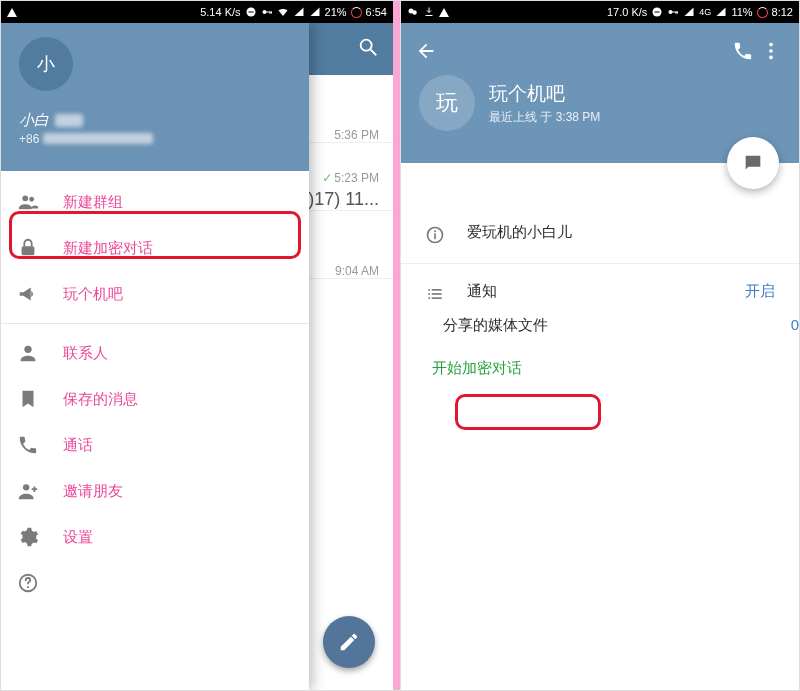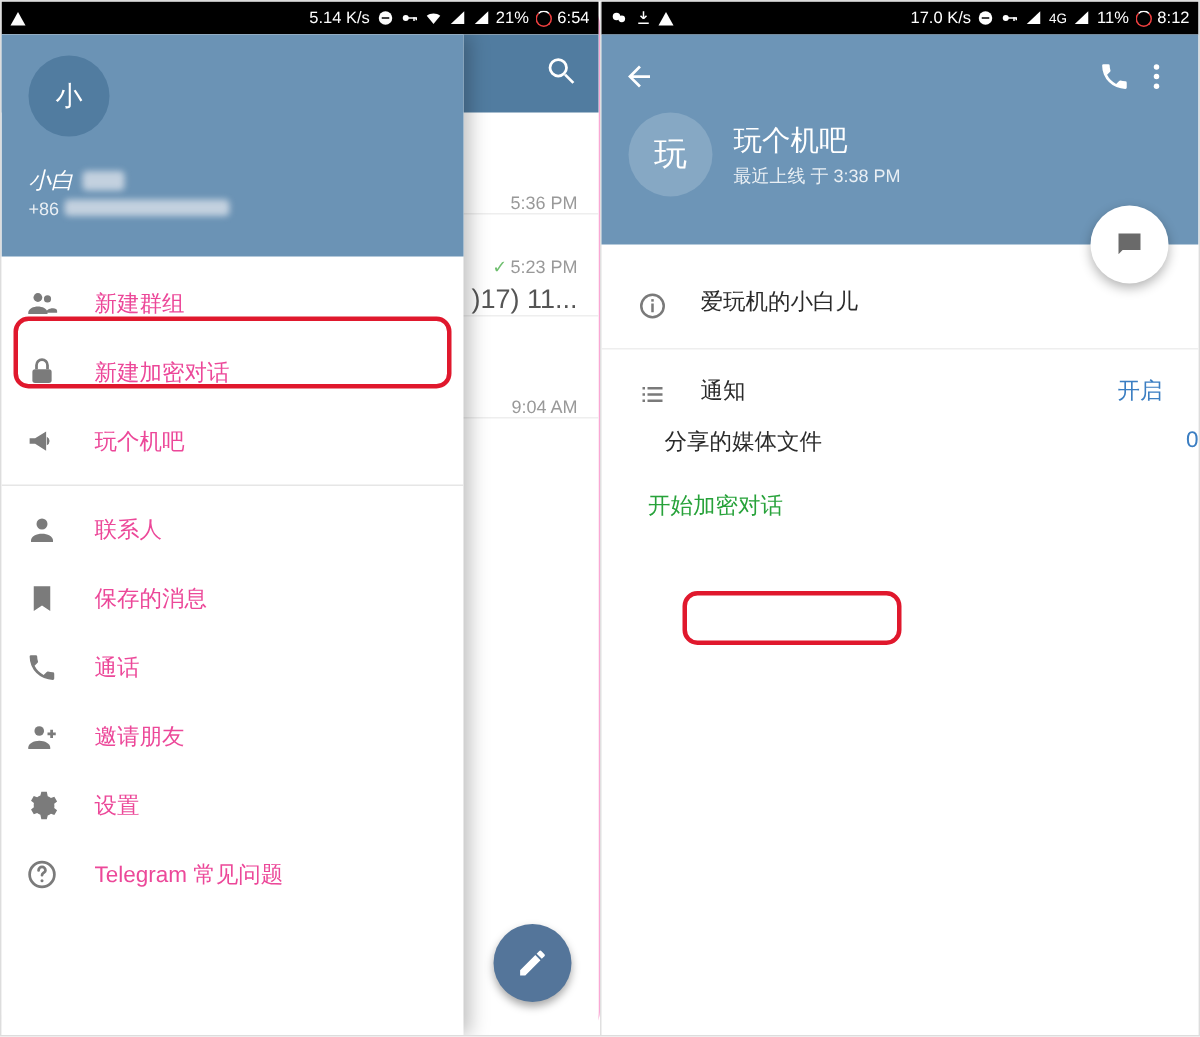--- a/index.html
+++ b/index.html
@@ -6,21 +6,21 @@
   body {
     font-family: -apple-system, "Helvetica Neue", Arial, "PingFang SC", "Microsoft YaHei", sans-serif;
     background: #fff;
     width: 800px;
     height: 691px;
     display: flex;
     overflow: hidden;
     border: 1px solid #ddd;
   }
   .phone { position: relative; width: 50%; height: 100%; background: #fff; }
-  .phone-left  { border-right: 1px solid #f9a8d4; border-radius: 16px; }
+  .phone-left  { border-right: 7px solid #f9a8d4; }
   .phone-right { border-left: 1px solid #e0e0e0; }
 
   
   .status-bar {
     height: 22px;
     background: #000;
     color: #fff;
     display: flex;
     align-items: center;
     font-size: 11px;
@@ -127,21 +127,21 @@
   .profile-header .subtitle { font-size:12px; opacity:.85; margin-top:2px; }
 
   .fab2 {
     position:absolute; right: 20px; bottom:-26px;
     width:52px;height:52px;border-radius:50%;
     background:#fff; box-shadow:0 3px 8px rgba(0,0,0,.3);
     display:flex;align-items:center;justify-content:center;
   }
   .fab2 svg { width:22px;height:22px; fill:#6a6a6a; }
 
-  .profile-body { padding: 21px 0 0 0; font-size:15px; color:#2b2b2b; }
+  .profile-body { padding: 52px 0 0 0; font-size:15px; color:#2b2b2b; }
   .profile-row { display:flex; padding: 8px 24px; align-items:flex-start; gap:22px; }
   .profile-row .ic { width:20px; height:20px; color:#7a7a7a; margin-top:2px; }
   .profile-row .ic svg { width:20px;height:20px; fill:#7a7a7a; }
   .profile-row .col { flex:1; }
   .profile-row .small { font-size:12px; color:#999; margin-top:4px; }
   .profile-row .val { color:#3b7ec2; font-size:15px; }
   .divider2 { height:1px; background:#eee; margin: 10px 0; }
   .kv { display:flex; justify-content:space-between; padding: 12px 0 12px 42px; font-size:15px; color:#2b2b2b;}
   .kv .v { color:#3b7ec2; }
   .green-action { display:inline-block; color:#27a23a; font-size:15px; margin: 8px 0 0 29px; padding: 4px 2px; }
@@ -309,21 +309,20 @@
         <span>设置</span>
       </div>
       <div class="drawer-item">
         <span class="ic">
             <svg viewBox="0 0 24 24">
               <circle cx="12" cy="12" r="9" fill="none" stroke="#7b7b7b" stroke-width="2"></circle>
               <path d="M9.5 9a2.5 2.5 0 0 1 5 0c0 1.5-2.5 1.8-2.5 3.5" fill="none" stroke="#7b7b7b" stroke-width="2" stroke-linecap="round"></path>
               <circle cx="12" cy="16.5" r="1.1"></circle>
             </svg>
           </span>
-        <span>Telegram 常见问题</span>
       </div>
     </div>
   </div>
 
   <span class="red-ring left"></span>
 </div>
 
 <div class="phone phone-right">
 
   <div class="status-bar">

